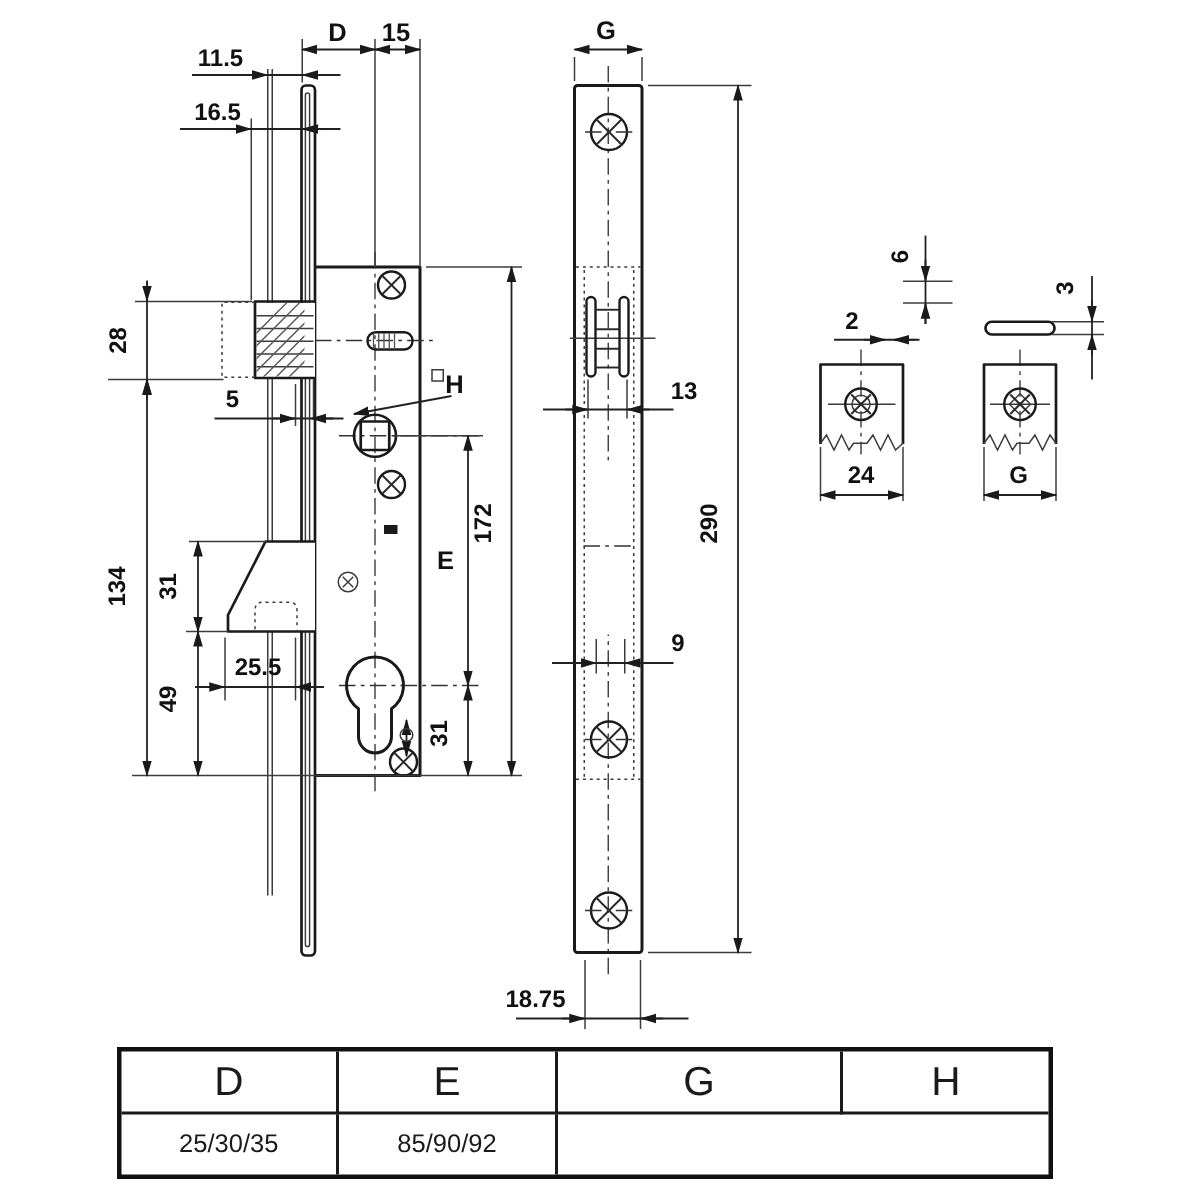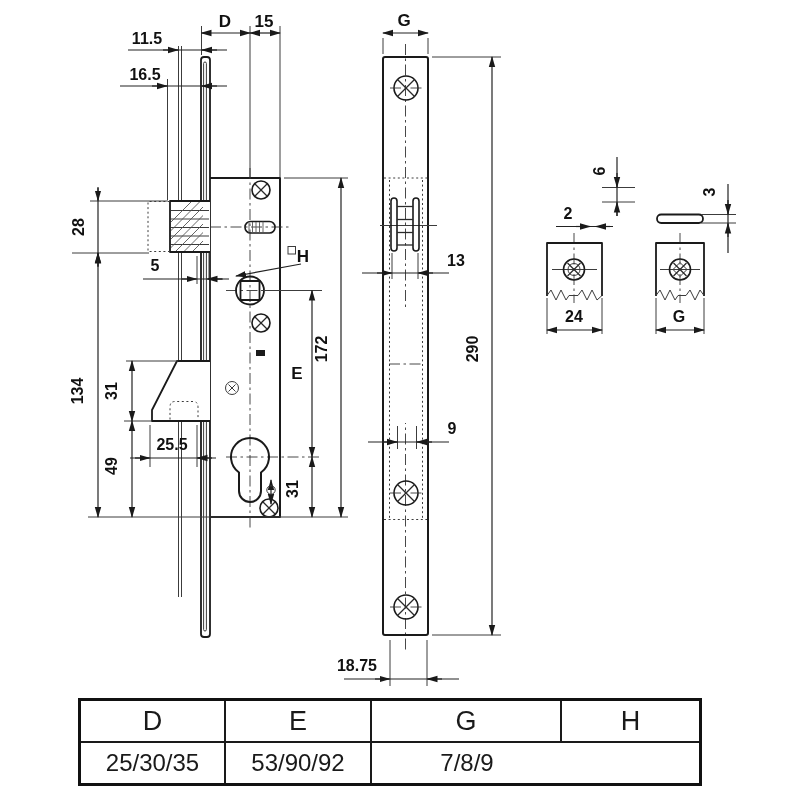--- a/index.html
+++ b/index.html
@@ -22,21 +22,21 @@
   
   #spec{position:absolute;left:78px;top:698px;width:624px;height:88px;
         border:3px solid #111;box-sizing:border-box;display:grid;
         grid-template-columns:145px 146px 190px 1fr;grid-template-rows:42px 1fr;
         background:#fff;}
   #spec .cell{border-right:2px solid #1a1a1a;border-bottom:2px solid #1a1a1a;
         display:flex;align-items:center;justify-content:center;color:#1a1a1a;box-sizing:border-box;}
   #spec .cell.lastcol{border-right:none;}
   #spec .cell.valrow{border-bottom:none;}
   #spec .hdr{font-size:27px;}
-  #spec .val{font-size:24px;}
+  #spec .val{font-size:17px;}
 </style>
 </head>
 <body>
 
 <div id="stage">
 <svg width="800" height="800" viewBox="0 0 800 800">
   <defs>
     <marker id="ah" markerWidth="11" markerHeight="8" refX="10" refY="4" orient="auto-start-reverse" markerUnits="userSpaceOnUse">
       <path d="M0,0.8 L11,4 L0,7.2 Z" fill="#1a1a1a"></path>
     </marker>
@@ -342,16 +342,15 @@
     </g>
   </g>
 </svg>
 
 <div id="spec">
   <div class="cell hdr">D</div>
   <div class="cell hdr">E</div>
   <div class="cell hdr">G</div>
   <div class="cell hdr lastcol">H</div>
   <div class="cell val valrow">25/30/35</div>
-  <div class="cell val valrow">53/90/92</div>
-  <div class="cell val valrow lastcol">7/8/9</div>
+  <div class="cell val valrow">85/90/92</div>
 </div>
 </div>
 
 </body></html>

